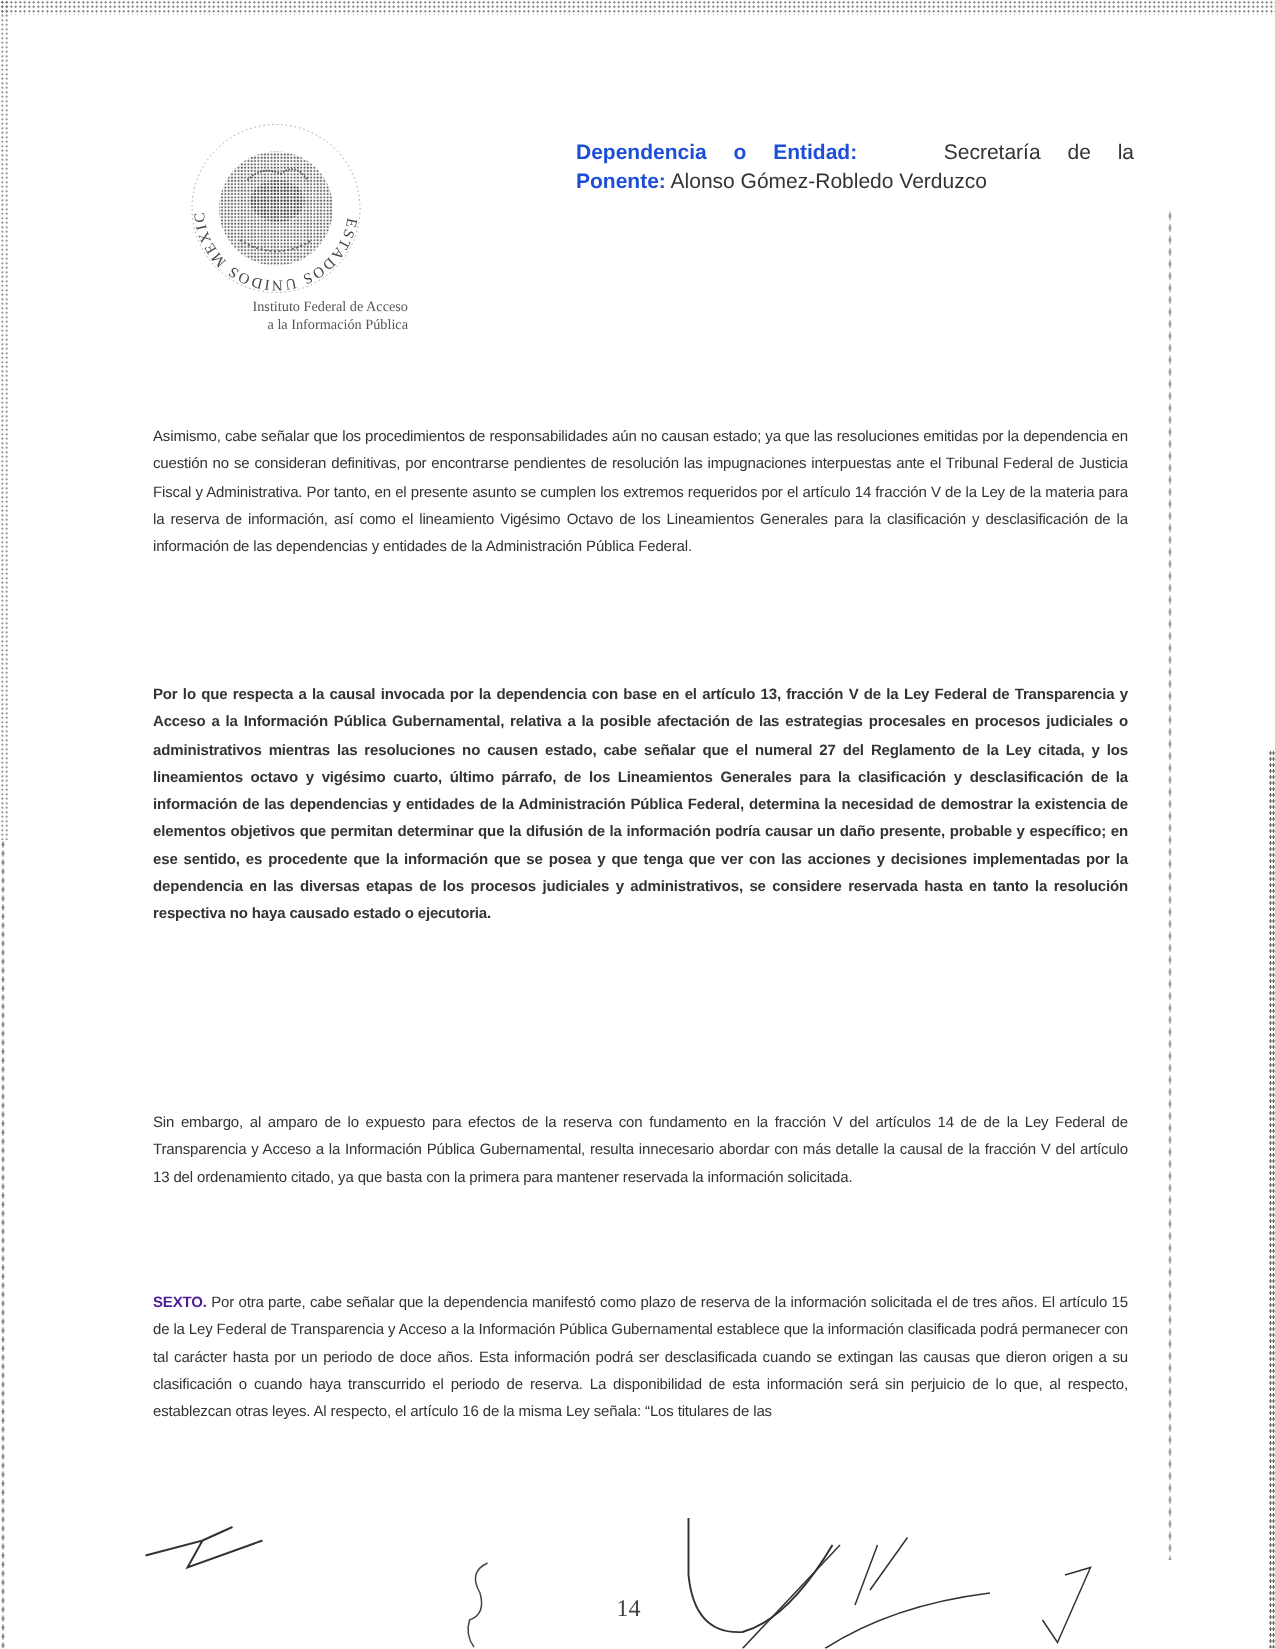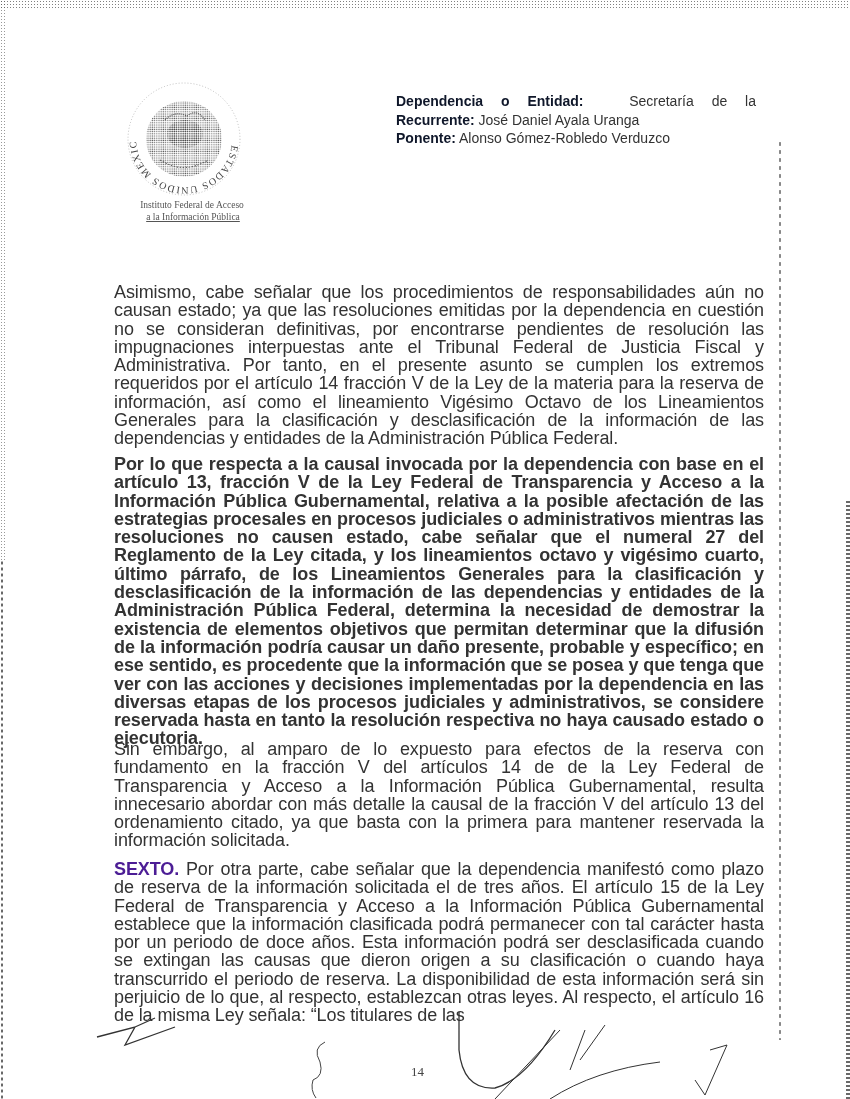--- a/index.html
+++ b/index.html
@@ -35,45 +35,45 @@
     background-size: 2px 8px; opacity: 0.7;
   }
 
   .seal {
     position: absolute; left: 125px; top: 80px; width: 118px; height: 118px;
   }
   .seal svg { width: 118px; height: 118px; }
   .seal-caption {
     position: absolute; left: 112px; top: 199px; width: 160px;
     font-family: "Liberation Serif", serif; font-size: 9.5px; line-height: 12px;
-    color: #555; text-align: center;
+    color: #555; text-align: right;
   }
 
   .header-block {
     position: absolute; left: 384px; top: 92px; width: 372px;
     font-size: 14px; line-height: 18.5px; color: #333;
   }
   .header-block .hl { display: block; }
-  .header-block .k { font-weight: bold; color: #0f172a; margin-left: 12px; }
+  .header-block .k { font-weight: bold; color: #1d4ed8; }
   .header-block .first { display: flex; justify-content: space-between; }
 
   .body-text {
-    position: absolute; left: 114px; width: 650px;
-    font-size: 18px; line-height: 18.3px; color: #333;
+    position: absolute; left: 102px; width: 650px;
+    font-size: 10px; line-height: 18.3px; color: #333;
     text-align: justify; letter-spacing: -0.1px;
   }
   .body-text .lead { font-weight: bold; color: #4c1d95; }
   #p1 { top: 283px; }
   #p2 { top: 455px; font-weight: bold; }
   #p3 { top: 740px; }
   #p4 { top: 860px; }
 
   .page-number {
     position: absolute; left: 411px; top: 1064px;
-    font-family: "Liberation Serif", serif; font-size: 13px; color: #444;
+    font-family: "Liberation Serif", serif; font-size: 16px; color: #444;
   }
   .sig { position: absolute; }
   .sig svg { overflow: visible; }
 </style>
 </head>
 <body>
 
 <div class="scan-top"></div>
 <div class="scan-left"></div>
 <div class="scan-left-thin"></div>
@@ -93,31 +93,27 @@
     <ellipse cx="60" cy="54" rx="18" ry="14" fill="url(#dots)" opacity="0.9"></ellipse>
     <path d="M35,80 Q59,95 83,80" fill="none" stroke="#666" stroke-width="1.2" stroke-dasharray="1.5 1.5"></path>
     <path d="M40,40 Q50,30 62,36 Q72,28 80,40" fill="none" stroke="#555" stroke-width="1.2" stroke-dasharray="1 1"></path>
     <text font-family="Liberation Serif, serif" font-size="10" fill="#444" letter-spacing="1.2">
       <textPath href="#ring" startOffset="52%">ESTADOS UNIDOS MEXICANOS</textPath>
     </text>
   </svg>
 </div>
 <div class="seal-caption">
   <div>Instituto Federal de Acceso</div>
-  <div style="padding-left:2px;text-decoration:underline;">a la Información Pública</div>
+  <div style="padding-left:2px;">a la Información Pública</div>
 </div>
 
 <div class="header-block">
   <span class="hl first">
     <span class="k" style="word-spacing:14px;">Dependencia o Entidad:</span>
     <span style="word-spacing:14px;">Secretaría de la</span>
-  </span>
-  <span class="hl">
-    <span class="k">Recurrente:</span>
-    <span>José Daniel Ayala Uranga</span>
   </span>
   <span class="hl">
     <span class="k">Ponente:</span>
     <span>Alonso Gómez-Robledo Verduzco</span>
   </span>
 </div>
 
 <div class="body-text" id="p1">
   <span class="lead"></span><span>Asimismo, cabe señalar que los procedimientos de responsabilidades aún no causan estado; ya que las resoluciones emitidas por la dependencia en cuestión no se consideran definitivas, por encontrarse pendientes de resolución las impugnaciones interpuestas ante el Tribunal Federal de Justicia Fiscal y Administrativa. Por tanto, en el presente asunto se cumplen los extremos requeridos por el artículo 14 fracción V de la Ley de la materia para la reserva de información, así como el lineamiento Vigésimo Octavo de los Lineamientos Generales para la clasificación y desclasificación de la información de las dependencias y entidades de la Administración Pública Federal.</span>
 </div>

